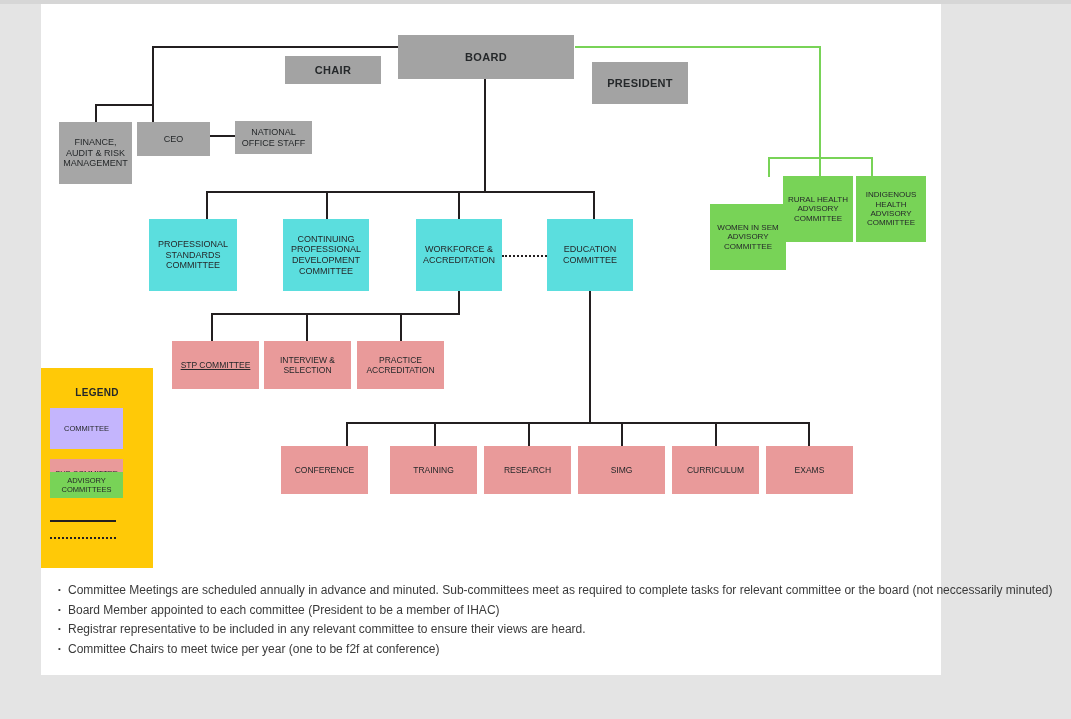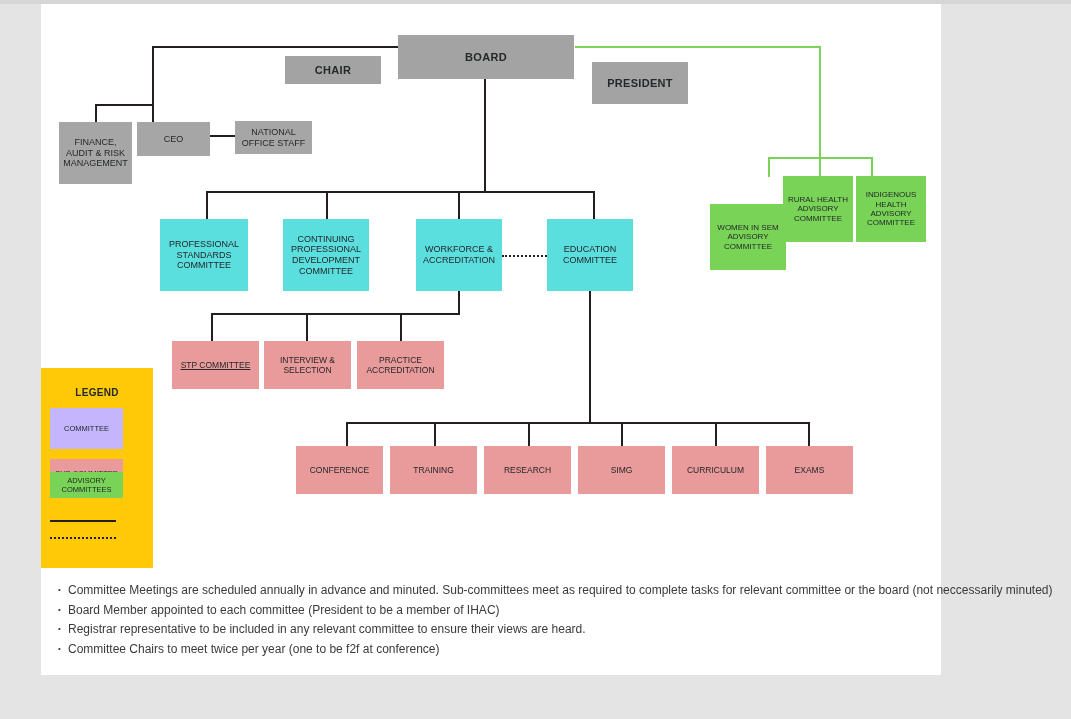--- a/index.html
+++ b/index.html
@@ -189,35 +189,35 @@
     <div class="node yellow" style="left:244px; top:52px; width:96px; height:28px;">CHAIR</div>
 
     <div class="node yellow" style="left:551px; top:58px; width:96px; height:42px;">PRESIDENT</div>
 
     <div class="node gray" style="left:18px; top:118px; width:73px; height:62px;">FINANCE, AUDIT &amp; RISK MANAGEMENT</div>
 
     <div class="node gray" style="left:96px; top:118px; width:73px; height:34px;">CEO</div>
 
     <div class="node gray" style="left:194px; top:117px; width:77px; height:33px;">NATIONAL OFFICE STAFF</div>
 
-    <div class="node cyan" style="left:119px; top:215px; width:88px; height:72px;">PROFESSIONAL STANDARDS COMMITTEE</div>
+    <div class="node cyan" style="left:108px; top:215px; width:88px; height:72px;">PROFESSIONAL STANDARDS COMMITTEE</div>
 
     <div class="node cyan" style="left:242px; top:215px; width:86px; height:72px;">CONTINUING PROFESSIONAL DEVELOPMENT COMMITTEE</div>
 
     <div class="node cyan" style="left:375px; top:215px; width:86px; height:72px;">WORKFORCE &amp; ACCREDITATION</div>
 
     <div class="node cyan" style="left:506px; top:215px; width:86px; height:72px;">EDUCATION COMMITTEE</div>
 
     <div class="node pink" style="left:131px; top:337px; width:87px; height:48px;text-decoration:underline;">STP COMMITTEE</div>
 
     <div class="node pink" style="left:223px; top:337px; width:87px; height:48px;">INTERVIEW &amp; SELECTION</div>
 
     <div class="node pink" style="left:316px; top:337px; width:87px; height:48px;">PRACTICE ACCREDITATION</div>
 
-    <div class="node pink" style="left:255px; top:442px; width:87px; height:48px;">CONFERENCE</div>
+    <div class="node pink" style="left:240px; top:442px; width:87px; height:48px;">CONFERENCE</div>
 
     <div class="node pink" style="left:349px; top:442px; width:87px; height:48px;">TRAINING</div>
 
     <div class="node pink" style="left:443px; top:442px; width:87px; height:48px;">RESEARCH</div>
 
     <div class="node pink" style="left:537px; top:442px; width:87px; height:48px;">SIMG</div>
 
     <div class="node pink" style="left:631px; top:442px; width:87px; height:48px;">CURRICULUM</div>
 
     <div class="node pink" style="left:725px; top:442px; width:87px; height:48px;">EXAMS</div>

